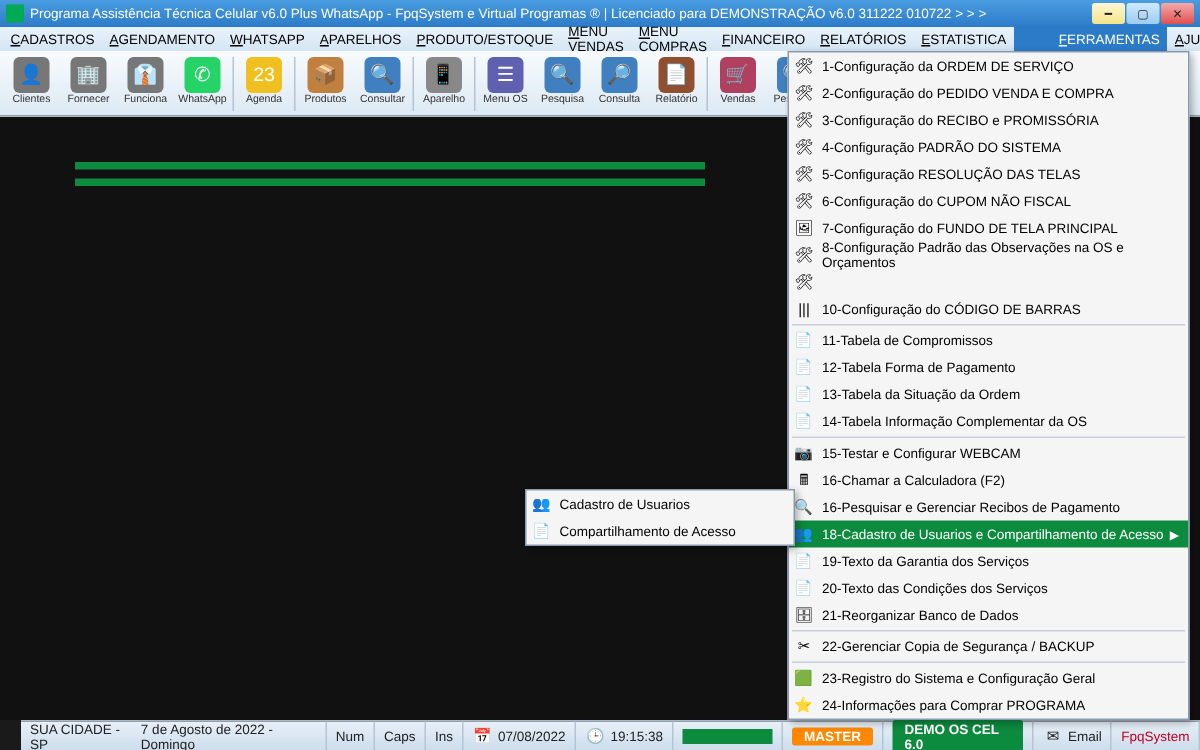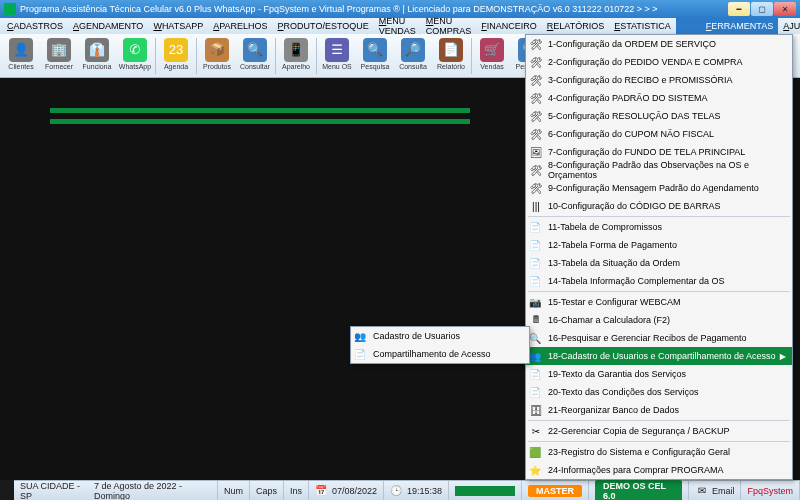--- a/index.html
+++ b/index.html
@@ -256,21 +256,20 @@
     <div class="ditem">
       <span class="dicon">🖼</span>
       <span>7-Configuração do FUNDO DE TELA PRINCIPAL</span>
     </div>
     <div class="ditem">
       <span class="dicon">🛠</span>
       <span>8-Configuração Padrão das Observações na OS e Orçamentos</span>
     </div>
     <div class="ditem">
       <span class="dicon">🛠</span>
-      <span>9-Configuração Mensagem Padrão do Agendamento</span>
     </div>
     <div class="ditem">
       <span class="dicon">|||</span>
       <span>10-Configuração do CÓDIGO DE BARRAS</span>
     </div>
     <div class="dsep"></div>
     <div class="ditem">
       <span class="dicon">📄</span>
       <span>11-Tabela de Compromissos</span>
     </div>

